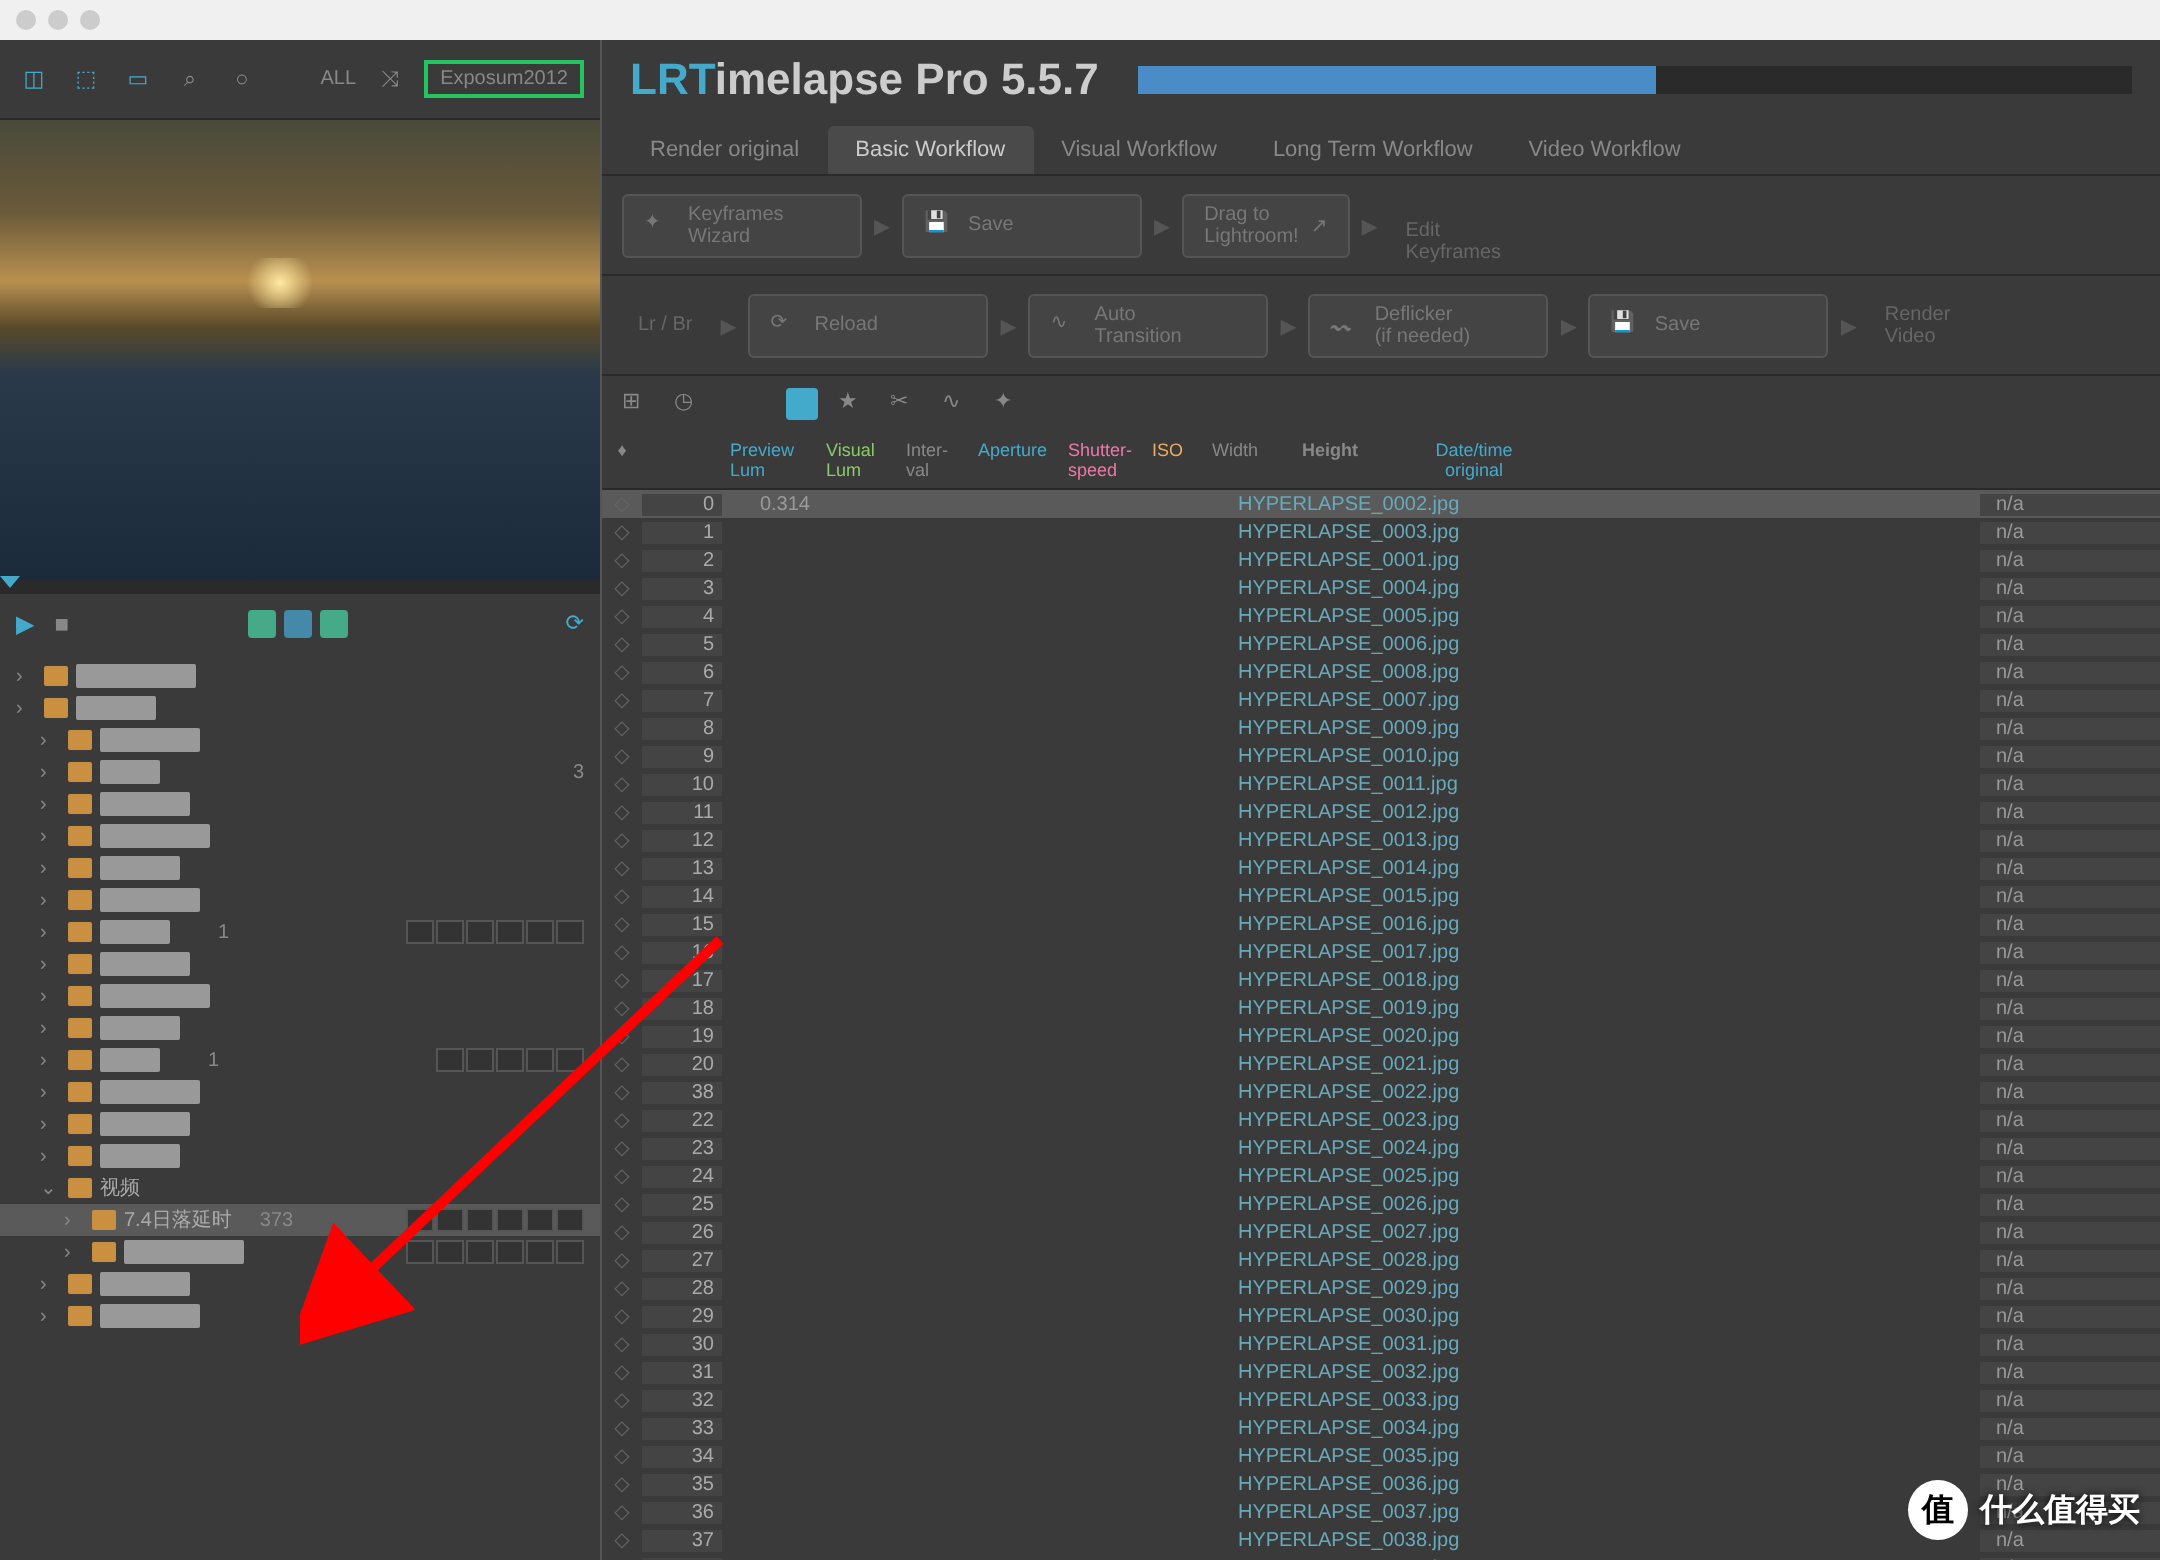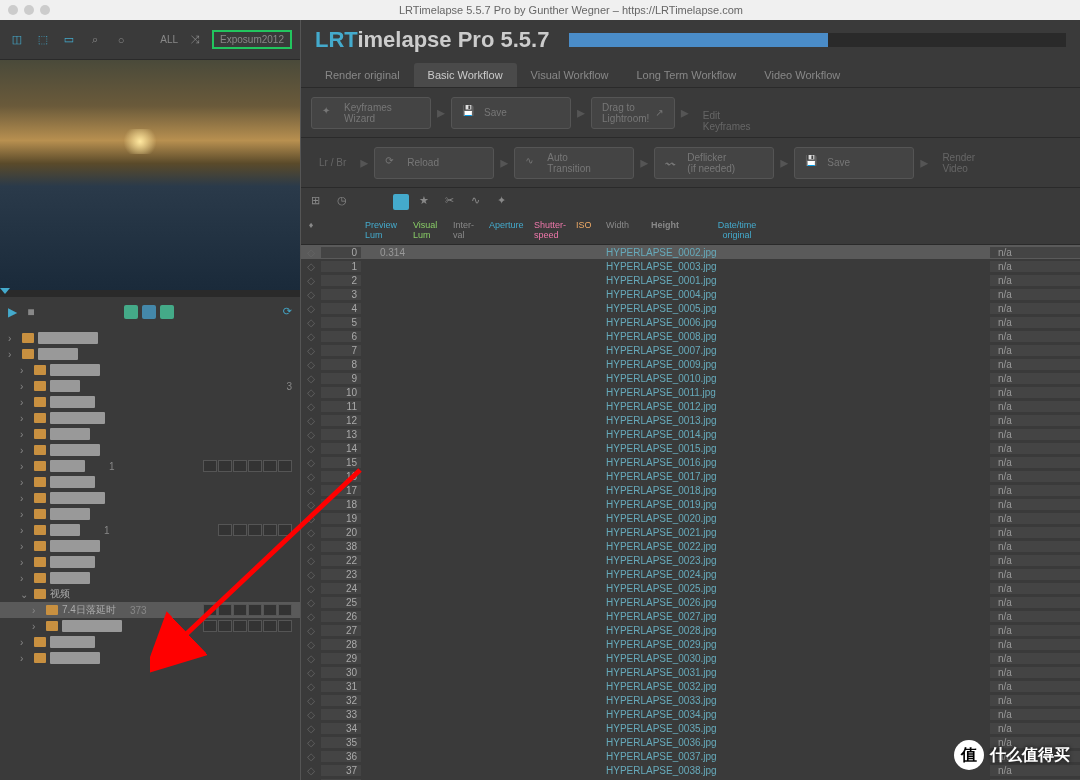--- a/index.html
+++ b/index.html
@@ -69,39 +69,38 @@
 .table-row.selected { background: #5a5a5a; }
 .td { padding: 0 4px; color: #999; }
 .td.diamond { width: 20px; text-align: center; color: #666; }
 .td.num { width: 40px; text-align: right; background: #444; color: #aaa; }
 .td.plum { width: 48px; text-align: right; }
 .td.vlum { width: 40px; }
 .td.interval { width: 36px; }
 .td.aperture { width: 45px; }
 .td.shutter { width: 42px; }
 .td.iso { width: 30px; }
-.td.filename { flex: 1; color: #6ab; }
+.td.filename { flex: 1; color: #6ab; margin-left: 13px; }
 .td.width { width: 45px; }
 .td.height { width: 45px; }
 .td.datetime { width: 90px; background: #444; color: #999; text-align: left; padding-left: 8px; }
 .arrow-overlay { position: absolute; top: 460px; left: 150px; z-index: 100; pointer-events: none; }
 .watermark { position: absolute; bottom: 10px; right: 10px; display: flex; align-items: center; gap: 6px; z-index: 101; }
 .wm-circle { width: 30px; height: 30px; border-radius: 50%; background: #fff; color: #000; display: flex; align-items: center; justify-content: center; font-size: 16px; font-weight: bold; }
 .wm-text { color: #fff; font-size: 16px; font-weight: bold; text-shadow: 0 0 4px #000; }
 </style>
 </head>
 <body>
 
 <div class="titlebar">
   <div class="traffic">
     <div class="dot"></div>
     <div class="dot"></div>
     <div class="dot"></div>
   </div>
-  <div class="titlebar-text">LRTimelapse 5.5.7 Pro by Gunther Wegner – https://LRTimelapse.com</div>
 </div>
 
 <div class="main">
   <div class="left-panel">
     <div class="left-toolbar">
       <span class="tb-icon">◫</span>
       <span class="tb-icon">⬚</span>
       <span class="tb-icon">▭</span>
       <span class="tb-icon gray">⌕</span>
       <span class="tb-icon gray">○</span>

